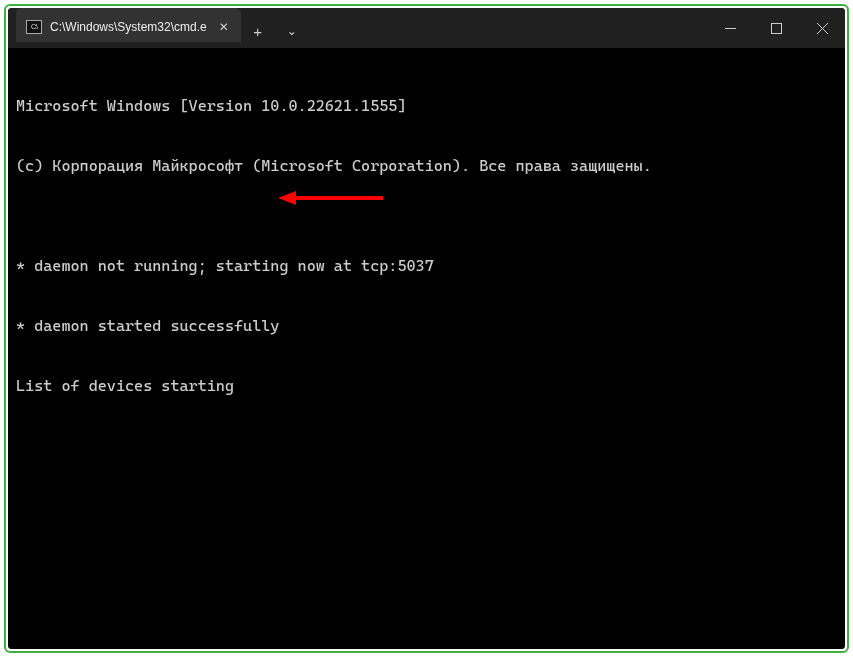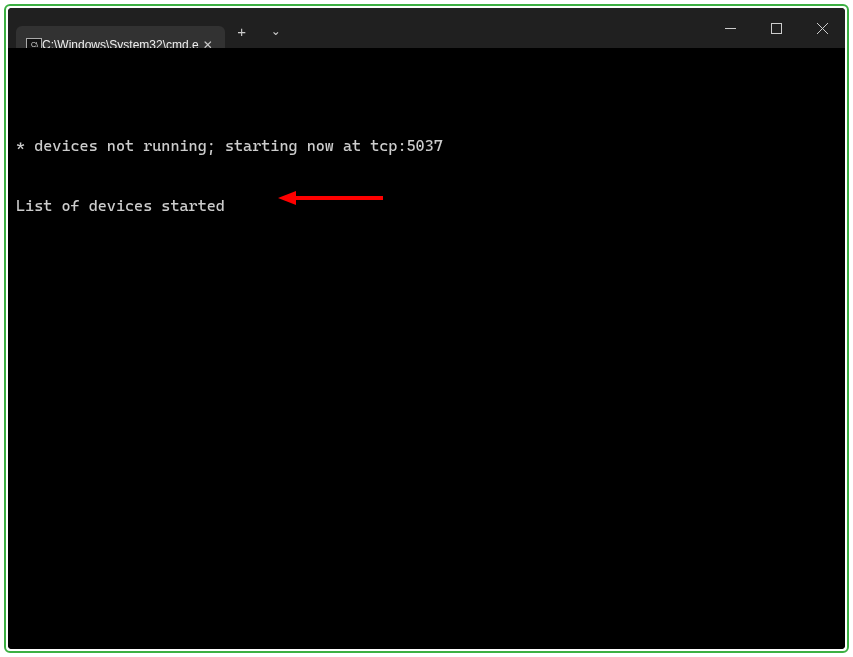--- a/index.html
+++ b/index.html
@@ -36,24 +36,25 @@
     font-family: 'Segoe UI', sans-serif;
     font-size: 12px;
   }
   .tb-left { width: 8px; }
   .tab {
     display: flex;
     align-items: center;
     background: #323232;
     border-radius: 6px 6px 0 0;
     padding: 3px 8px 0 10px;
-    margin-top: 18px;
+    margin-top: 0;
     height: 34px;
     min-width: 200px;
     max-width: 230px;
+    gap: 8px;
   }
   .tab .cmd-icon {
     width: 16px; height: 14px;
     display: inline-flex;
     align-items: center; justify-content: center;
     border: 1px solid #aaa;
     background: #111;
     font-size: 7px;
     color: #ddd;
     letter-spacing: -1px;
@@ -138,23 +139,26 @@
       </div>
       <div class="winctrl">
         <svg viewBox="0 0 11 11">
             <line x1="0" y1="0" x2="11" y2="11" stroke="#ccc" stroke-width="1"></line>
             <line x1="11" y1="0" x2="0" y2="11" stroke="#ccc" stroke-width="1"></line>
           </svg>
       </div>
     </div>
 
     <div class="terminal">
+      <div class="line">Microsoft Windows [Version 10.0.22621.1555]</div>
+      <div class="line">(c) Корпорация Майкрософт (Microsoft Corporation). Все права защищены.</div>
       <div class="line"></div>
-      <div class="line">* devices not running; starting now at tcp:5037</div>
-      <div class="line">List of devices started</div>
+      <div class="line">* daemon not running; starting now at tcp:5037</div>
+      <div class="line">* daemon started successfully</div>
+      <div class="line">List of devices starting</div>
       <div class="line"></div>
       <div class="line"></div>
 
       <svg class="arrow" style="left:270px; top:140px;" width="110" height="20" viewBox="0 0 110 20">
         <line x1="105" y1="10" x2="14" y2="10" stroke="#ff0000" stroke-width="4"></line>
         <polygon points="0,10 18,3 18,17" fill="#ff0000"></polygon>
       </svg>
     </div>
 
   </div>

